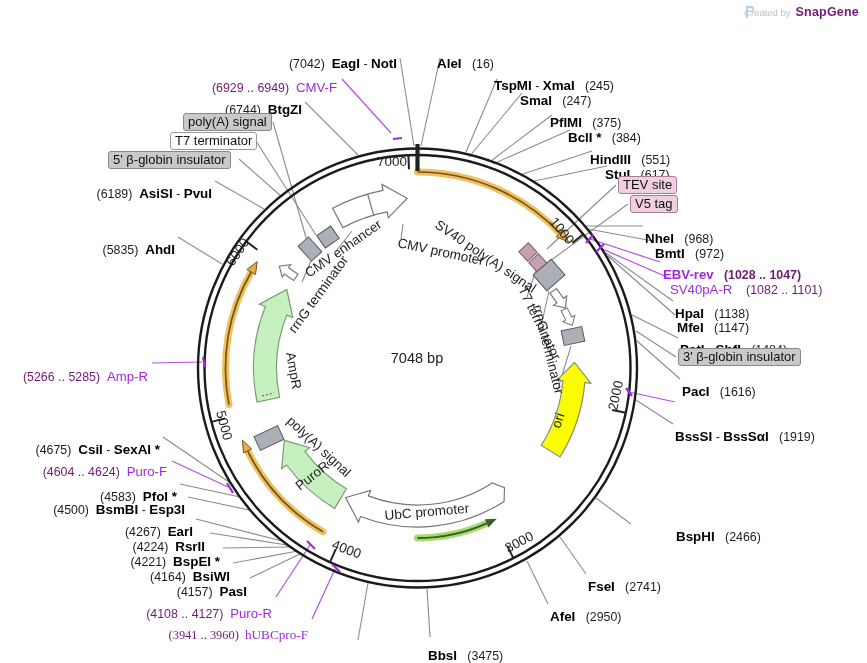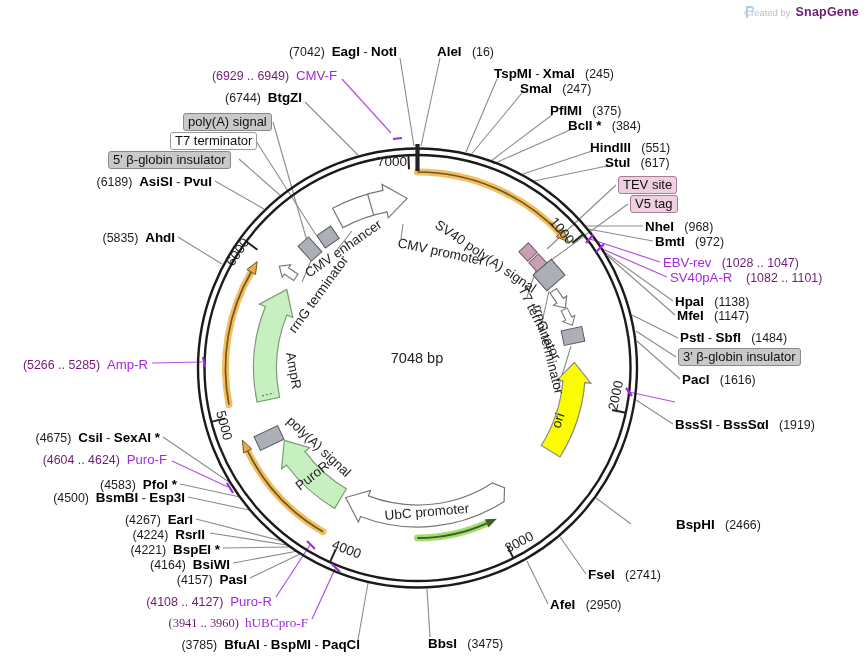--- a/index.html
+++ b/index.html
@@ -1,21 +1,21 @@
 <!DOCTYPE html>
 <html><head>
 <meta charset="utf-8">
 <style>
   html,body{margin:0;padding:0;background:#fff;}
   .stage{position:relative;width:867px;height:663px;background:#ffffff;overflow:hidden;
          font-family:"Liberation Sans",sans-serif;}
   svg{position:absolute;left:0;top:0;}
   svg text{font-family:"Liberation Sans",sans-serif;fill:#1f1f1f;font-size:13.5px;}
   #labels{position:absolute;left:0;top:0;width:867px;height:663px;pointer-events:none;}
-  .site{position:absolute;white-space:pre;transform:translateY(-50%);font-size:13px;color:#141414;}
+  .site{position:absolute;white-space:pre;transform:translateY(-50%);font-size:13px;color:#141414;margin-top:12px;}
   .site .num{font-size:12.4px;color:#1c1c1c;}
   .site .sep{font-size:12.4px;color:#1c1c1c;}
   .site .enz{font-weight:700;font-size:13.4px;color:#000;}
   .site.primer{color:#A228DD;font-size:13.2px;}
   .site.primer .num{color:#701a75;}
   .box{position:absolute;white-space:pre;transform:translateY(-50%);font-size:13px;color:#111;
        background:#c9c9c9;border:1px solid #898989;border-radius:3px;padding:0 4px;line-height:16px;}
   .box.white{background:#ffffff;border-color:#9a9a9a;}
   .box.pink{background:#EFCFE0;border-color:#A87E96;}
   .center-title{position:absolute;left:417px;top:357px;transform:translate(-50%,-50%);
@@ -209,21 +209,21 @@
       <div class="box white" style="left: 170px; top: 141px;">T7 terminator</div>
       <div class="site enzyme" style="left: 590px; top: 147px;"><span class="enz">HindIII</span><span class="num">   (551)</span></div>
       <div class="box gray" style="left: 108px; top: 160px;">5' β-globin insulator</div>
       <div class="site enzyme" style="left: 605px; top: 162px;"><span class="enz">StuI</span><span class="num">   (617)</span></div>
       <div class="site enzyme" style="right: 655px; top: 181px;"><span class="num">(6189)  </span><span class="enz">AsiSI</span><span class="sep"> - </span><span class="enz">PvuI</span></div>
       <div class="box pink" style="left: 618px; top: 185px;">TEV site</div>
       <div class="box pink" style="left: 630px; top: 204px;">V5 tag</div>
       <div class="site enzyme" style="right: 692px; top: 237px;"><span class="num">(5835)  </span><span class="enz">AhdI</span></div>
       <div class="site enzyme" style="left: 645px; top: 226px;"><span class="enz">NheI</span><span class="num">   (968)</span></div>
       <div class="site enzyme" style="left: 655px; top: 241px;"><span class="enz">BmtI</span><span class="num">   (972)</span></div>
-      <div class="site primer" style="left: 663px; top: 262px;"><span class="pname">EBV-rev</span><span class="num">   (1028 .. 1047)</span></div>
+      <div class="site primer" style="left: 663px; top: 262px; font-weight: bold;"><span class="pname">EBV-rev</span><span class="num">   (1028 .. 1047)</span></div>
       <div class="site primer" style="left: 670px; top: 277px; text-align: right;"><span class="pname">SV40pA-R</span><span class="num">    (1082 .. 1101)</span></div>
       <div class="site enzyme" style="left: 675px; top: 301px;"><span class="enz">HpaI</span><span class="num">   (1138)</span></div>
       <div class="site enzyme" style="left: 677px; top: 315px;"><span class="enz">MfeI</span><span class="num">   (1147)</span></div>
       <div class="site enzyme" style="left: 680px; top: 337px;"><span class="enz">PstI</span><span class="sep"> - </span><span class="enz">SbfI</span><span class="num">   (1484)</span></div>
       <div class="box gray" style="left: 678px; top: 357px;">3' β-globin insulator</div>
       <div class="site enzyme" style="left: 682px; top: 379px;"><span class="enz">PacI</span><span class="num">   (1616)</span></div>
       <div class="site enzyme" style="left: 675px; top: 424px;"><span class="enz">BssSI</span><span class="sep"> - </span><span class="enz">BssSαI</span><span class="num">   (1919)</span></div>
       <div class="site primer" style="right: 719px; top: 364px;"><span class="num">(5266 .. 5285)  </span><span class="pname">Amp-R</span></div>
       <div class="site enzyme" style="right: 707px; top: 437px;"><span class="num">(4675)  </span><span class="enz">CsiI</span><span class="sep"> - </span><span class="enz">SexAI *</span></div>
       <div class="site primer" style="right: 700px; top: 459px;"><span class="num">(4604 .. 4624)  </span><span class="pname">Puro-F</span></div>
@@ -232,21 +232,20 @@
       <div class="site enzyme" style="left: 633px; top: 524px; padding-left: 43px;"><span class="enz">BspHI</span><span class="num">   (2466)</span></div>
       <div class="site enzyme" style="right: 674px; top: 519px;"><span class="num">(4267)  </span><span class="enz">EarI</span></div>
       <div class="site enzyme" style="right: 662px; top: 534px;"><span class="num">(4224)  </span><span class="enz">RsrII</span></div>
       <div class="site enzyme" style="right: 647px; top: 549px;"><span class="num">(4221)  </span><span class="enz">BspEI *</span></div>
       <div class="site enzyme" style="right: 637px; top: 564px;"><span class="num">(4164)  </span><span class="enz">BsiWI</span></div>
       <div class="site enzyme" style="right: 620px; top: 579px;"><span class="num">(4157)  </span><span class="enz">PasI</span></div>
       <div class="site enzyme" style="left: 588px; top: 574px;"><span class="enz">FseI</span><span class="num">   (2741)</span></div>
       <div class="site enzyme" style="left: 550px; top: 604px;"><span class="enz">AfeI</span><span class="num">   (2950)</span></div>
       <div class="site primer" style="right: 595px; top: 601px;"><span class="num">(4108 .. 4127)  </span><span class="pname">Puro-R</span></div>
       <div class="site primer" style="right: 559px; top: 623px; font-family: Liberation Serif, serif;"><span class="num">(3941 .. 3960)  </span><span class="pname">hUBCpro-F</span></div>
-      <div class="site enzyme" style="right: 507px; top: 644px;"><span class="num">(3785)  </span><span class="enz">BfuAI</span><span class="sep"> - </span><span class="enz">BspMI</span><span class="sep"> - </span><span class="enz">PaqCI</span></div>
       <div class="site enzyme" style="left: 428px; top: 643px;"><span class="enz">BbsI</span><span class="num">   (3475)</span></div>
     </div>
 
 <div class="center-title">
   <div class="psize">7048 bp</div>
 </div>
 
 <div class="watermark">
   <span class="created">Created by</span>
   <svg width="11" height="14" viewBox="0 0 11 14">

